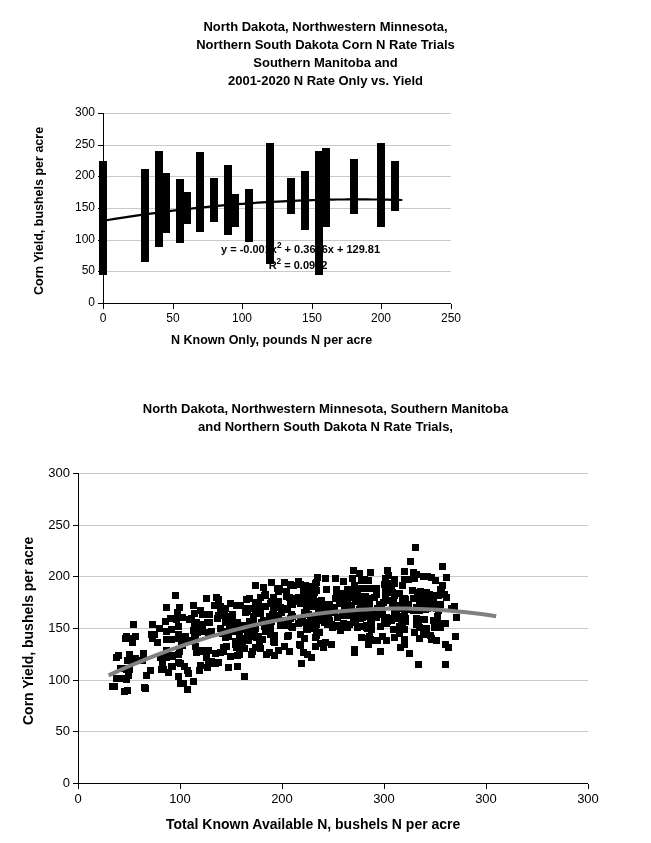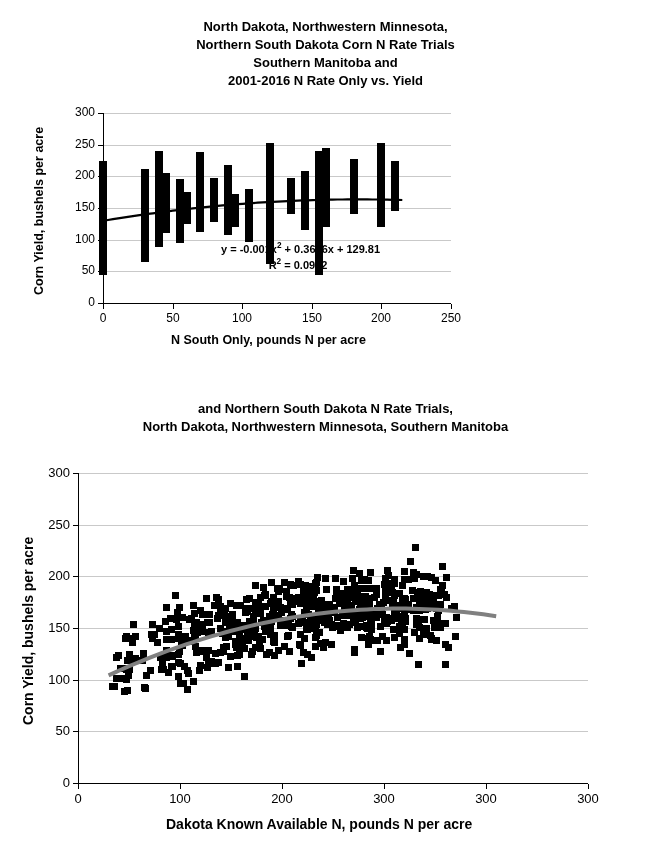--- a/index.html
+++ b/index.html
@@ -119,21 +119,21 @@
 <body>
 
 <div class="page">
 
   <div class="chart1-wrap">
 
     <div class="title-block" style="position:absolute; left:0; top:18px; width:651px;">
       <span class="tline">North Dakota, Northwestern Minnesota,</span>
       <span class="tline">Northern South Dakota Corn N Rate Trials</span>
       <span class="tline">Southern Manitoba and</span>
-      <span class="tline">2001-2016 N Rate Only vs. Yield</span>
+      <span class="tline">2001-2020 N Rate Only vs. Yield</span>
     </div>
 
     <div id="plot1" class="plot-area" style="left:103px; top:113px; width:348px; height:190px;">
     <div class="gridline" style="left: 0px; top: 158px; width: 348px;"></div>
         <div class="gridline" style="left: 0px; top: 127px; width: 348px;"></div>
         <div class="gridline" style="left: 0px; top: 95px; width: 348px;"></div>
         <div class="gridline" style="left: 0px; top: 63px; width: 348px;"></div>
         <div class="gridline" style="left: 0px; top: 32px; width: 348px;"></div>
         <div class="gridline" style="left: 0px; top: 0px; width: 348px;"></div>
         <div class="axis-line" style="left: 0px; top: 0px; width: 1px; height: 190px;"></div>
@@ -184,28 +184,28 @@
         <div class="bar" style="left: 274.4px; top: 30.4px; width: 8px; height: 83.6px;"></div>
         <div class="bar" style="left: 288.32px; top: 47.5px; width: 8px; height: 50.6667px;"></div>
         <svg class="curve-overlay" width="348" height="190">
           <path d="M0.0,107.8 L5.0,107.0 L10.0,106.2 L15.0,105.4 L20.0,104.6 L24.9,103.8 L29.9,103.1 L34.9,102.3 L39.9,101.6 L44.9,100.9 L49.9,100.3 L54.9,99.6 L59.9,98.9 L64.8,98.3 L69.8,97.7 L74.8,97.1 L79.8,96.5 L84.8,96.0 L89.8,95.4 L94.8,94.9 L99.8,94.4 L104.7,93.9 L109.7,93.4 L114.7,92.9 L119.7,92.4 L124.7,92.0 L129.7,91.6 L134.7,91.2 L139.7,90.8 L144.7,90.4 L149.6,90.1 L154.6,89.7 L159.6,89.4 L164.6,89.1 L169.6,88.8 L174.6,88.6 L179.6,88.3 L184.6,88.1 L189.5,87.8 L194.5,87.6 L199.5,87.4 L204.5,87.3 L209.5,87.1 L214.5,87.0 L219.5,86.8 L224.5,86.7 L229.4,86.6 L234.4,86.5 L239.4,86.5 L244.4,86.4 L249.4,86.4 L254.4,86.4 L259.4,86.4 L264.4,86.4 L269.4,86.5 L274.3,86.5 L279.3,86.6 L284.3,86.7 L289.3,86.8 L294.3,86.9 L299.3,87.0 " fill="none" stroke="#000000" stroke-width="2.2"></path>
         </svg>
         <div class="eq-text" style="left: 118px; top: 128px; font-size: 11px;">y = -0.001x<sup style="font-size:0.75em">2</sup> + 0.3676x + 129.81</div>
         <div class="eq-text" style="left: 118px; top: 144px; font-size: 11px; width: 154px; text-align: center;">R<sup style="font-size:0.75em">2</sup> = 0.0952</div>
       </div>
 
     <div class="axis-title y" style="left:32px; top:295px;">Corn Yield, bushels per acre</div>
-    <div class="axis-title" style="left:171px; top:333px;">N South Only, pounds N per acre</div>
+    <div class="axis-title" style="left:171px; top:333px;">N Known Only, pounds N per acre</div>
   </div>
 
   <div class="chart2-wrap">
 
     <div class="title-block" style="position:absolute; left:0; top:20px; width:651px;">
+      <span class="tline">North Dakota, Northwestern Minnesota, Southern Manitoba</span>
       <span class="tline">and Northern South Dakota N Rate Trials,</span>
-      <span class="tline">North Dakota, Northwestern Minnesota, Southern Manitoba</span>
     </div>
 
     <div id="plot2" class="plot-area" style="left:78px; top:93px; width:510px; height:310px;">
     <div class="gridline" style="left: 0px; top: 258px; width: 510px;"></div>
         <div class="gridline" style="left: 0px; top: 207px; width: 510px;"></div>
         <div class="gridline" style="left: 0px; top: 155px; width: 510px;"></div>
         <div class="gridline" style="left: 0px; top: 103px; width: 510px;"></div>
         <div class="gridline" style="left: 0px; top: 52px; width: 510px;"></div>
         <div class="gridline" style="left: 0px; top: 0px; width: 510px;"></div>
         <div class="axis-line" style="left: 0px; top: 0px; width: 1px; height: 310px;"></div>
@@ -875,16 +875,16 @@
         <div class="sq" style="left: 170.796px; top: 174.942px; width: 7px; height: 7px;"></div>
         <div class="sq" style="left: 108.995px; top: 164.954px; width: 7px; height: 7px;"></div>
         <div class="sq" style="left: 97.2754px; top: 158.232px; width: 7px; height: 7px;"></div>
         <div class="sq" style="left: 47.0774px; top: 198.789px; width: 7px; height: 7px;"></div>
         <svg class="curve-overlay" width="510" height="310">
           <path d="M30.6,202.3 L37.1,199.4 L43.5,196.5 L50.0,193.7 L56.4,191.0 L62.9,188.3 L69.4,185.7 L75.8,183.1 L82.3,180.7 L88.7,178.2 L95.2,175.9 L101.7,173.6 L108.1,171.4 L114.6,169.3 L121.0,167.2 L127.5,165.2 L134.0,163.2 L140.4,161.3 L146.9,159.5 L153.3,157.8 L159.8,156.1 L166.3,154.5 L172.7,152.9 L179.2,151.4 L185.6,150.0 L192.1,148.7 L198.6,147.4 L205.0,146.2 L211.5,145.0 L217.9,143.9 L224.4,142.9 L230.9,142.0 L237.3,141.1 L243.8,140.3 L250.2,139.5 L256.7,138.8 L263.2,138.2 L269.6,137.7 L276.1,137.2 L282.5,136.7 L289.0,136.4 L295.5,136.1 L301.9,135.9 L308.4,135.7 L314.8,135.6 L321.3,135.6 L327.8,135.6 L334.2,135.8 L340.7,135.9 L347.1,136.2 L353.6,136.5 L360.1,136.8 L366.5,137.3 L373.0,137.8 L379.4,138.4 L385.9,139.0 L392.4,139.7 L398.8,140.5 L405.3,141.3 L411.7,142.2 L418.2,143.2 " fill="none" stroke="#808080" stroke-width="4"></path>
         </svg>
       </div>
 
     <div class="axis-title y" style="left:20px; top:345px; font-size:14px;">Corn Yield, bushels per acre</div>
-    <div class="axis-title" style="left:166px; top:436px; font-size:14px;">Dakota Known Available N, pounds N per acre</div>
+    <div class="axis-title" style="left:166px; top:436px; font-size:14px;">Total Known Available N, bushels N per acre</div>
   </div>
 
 </div>
 
 </body></html>

